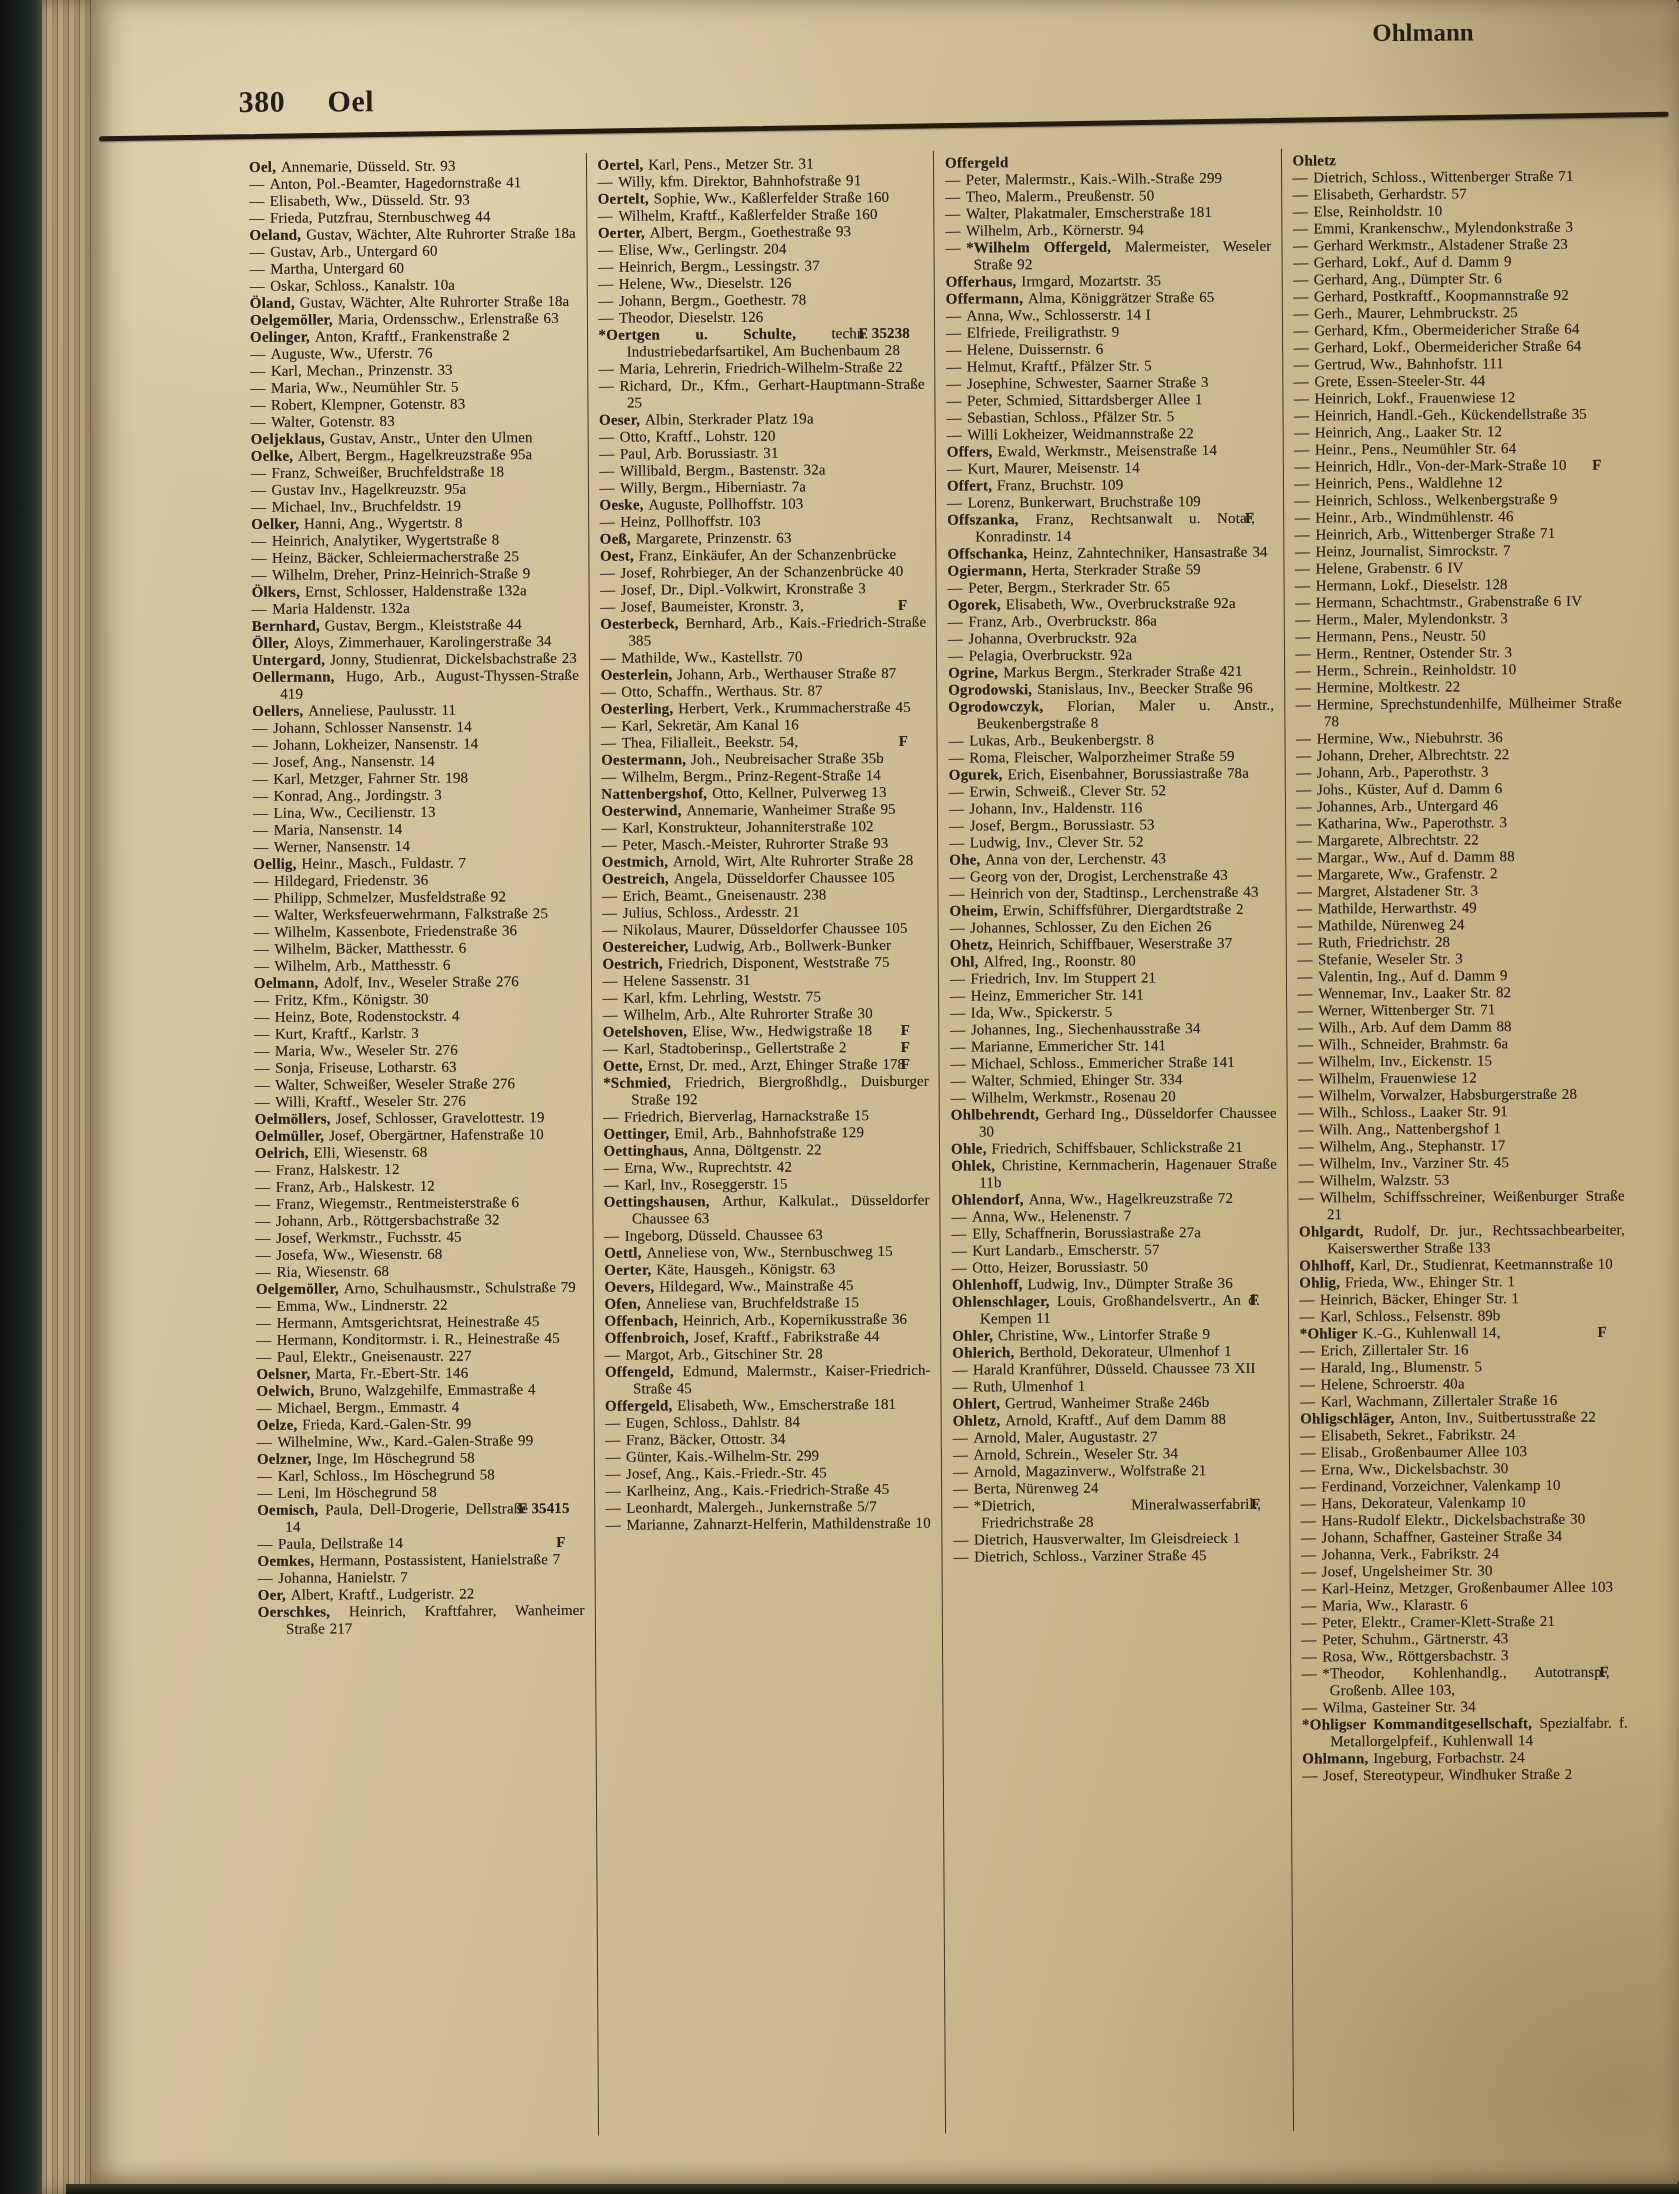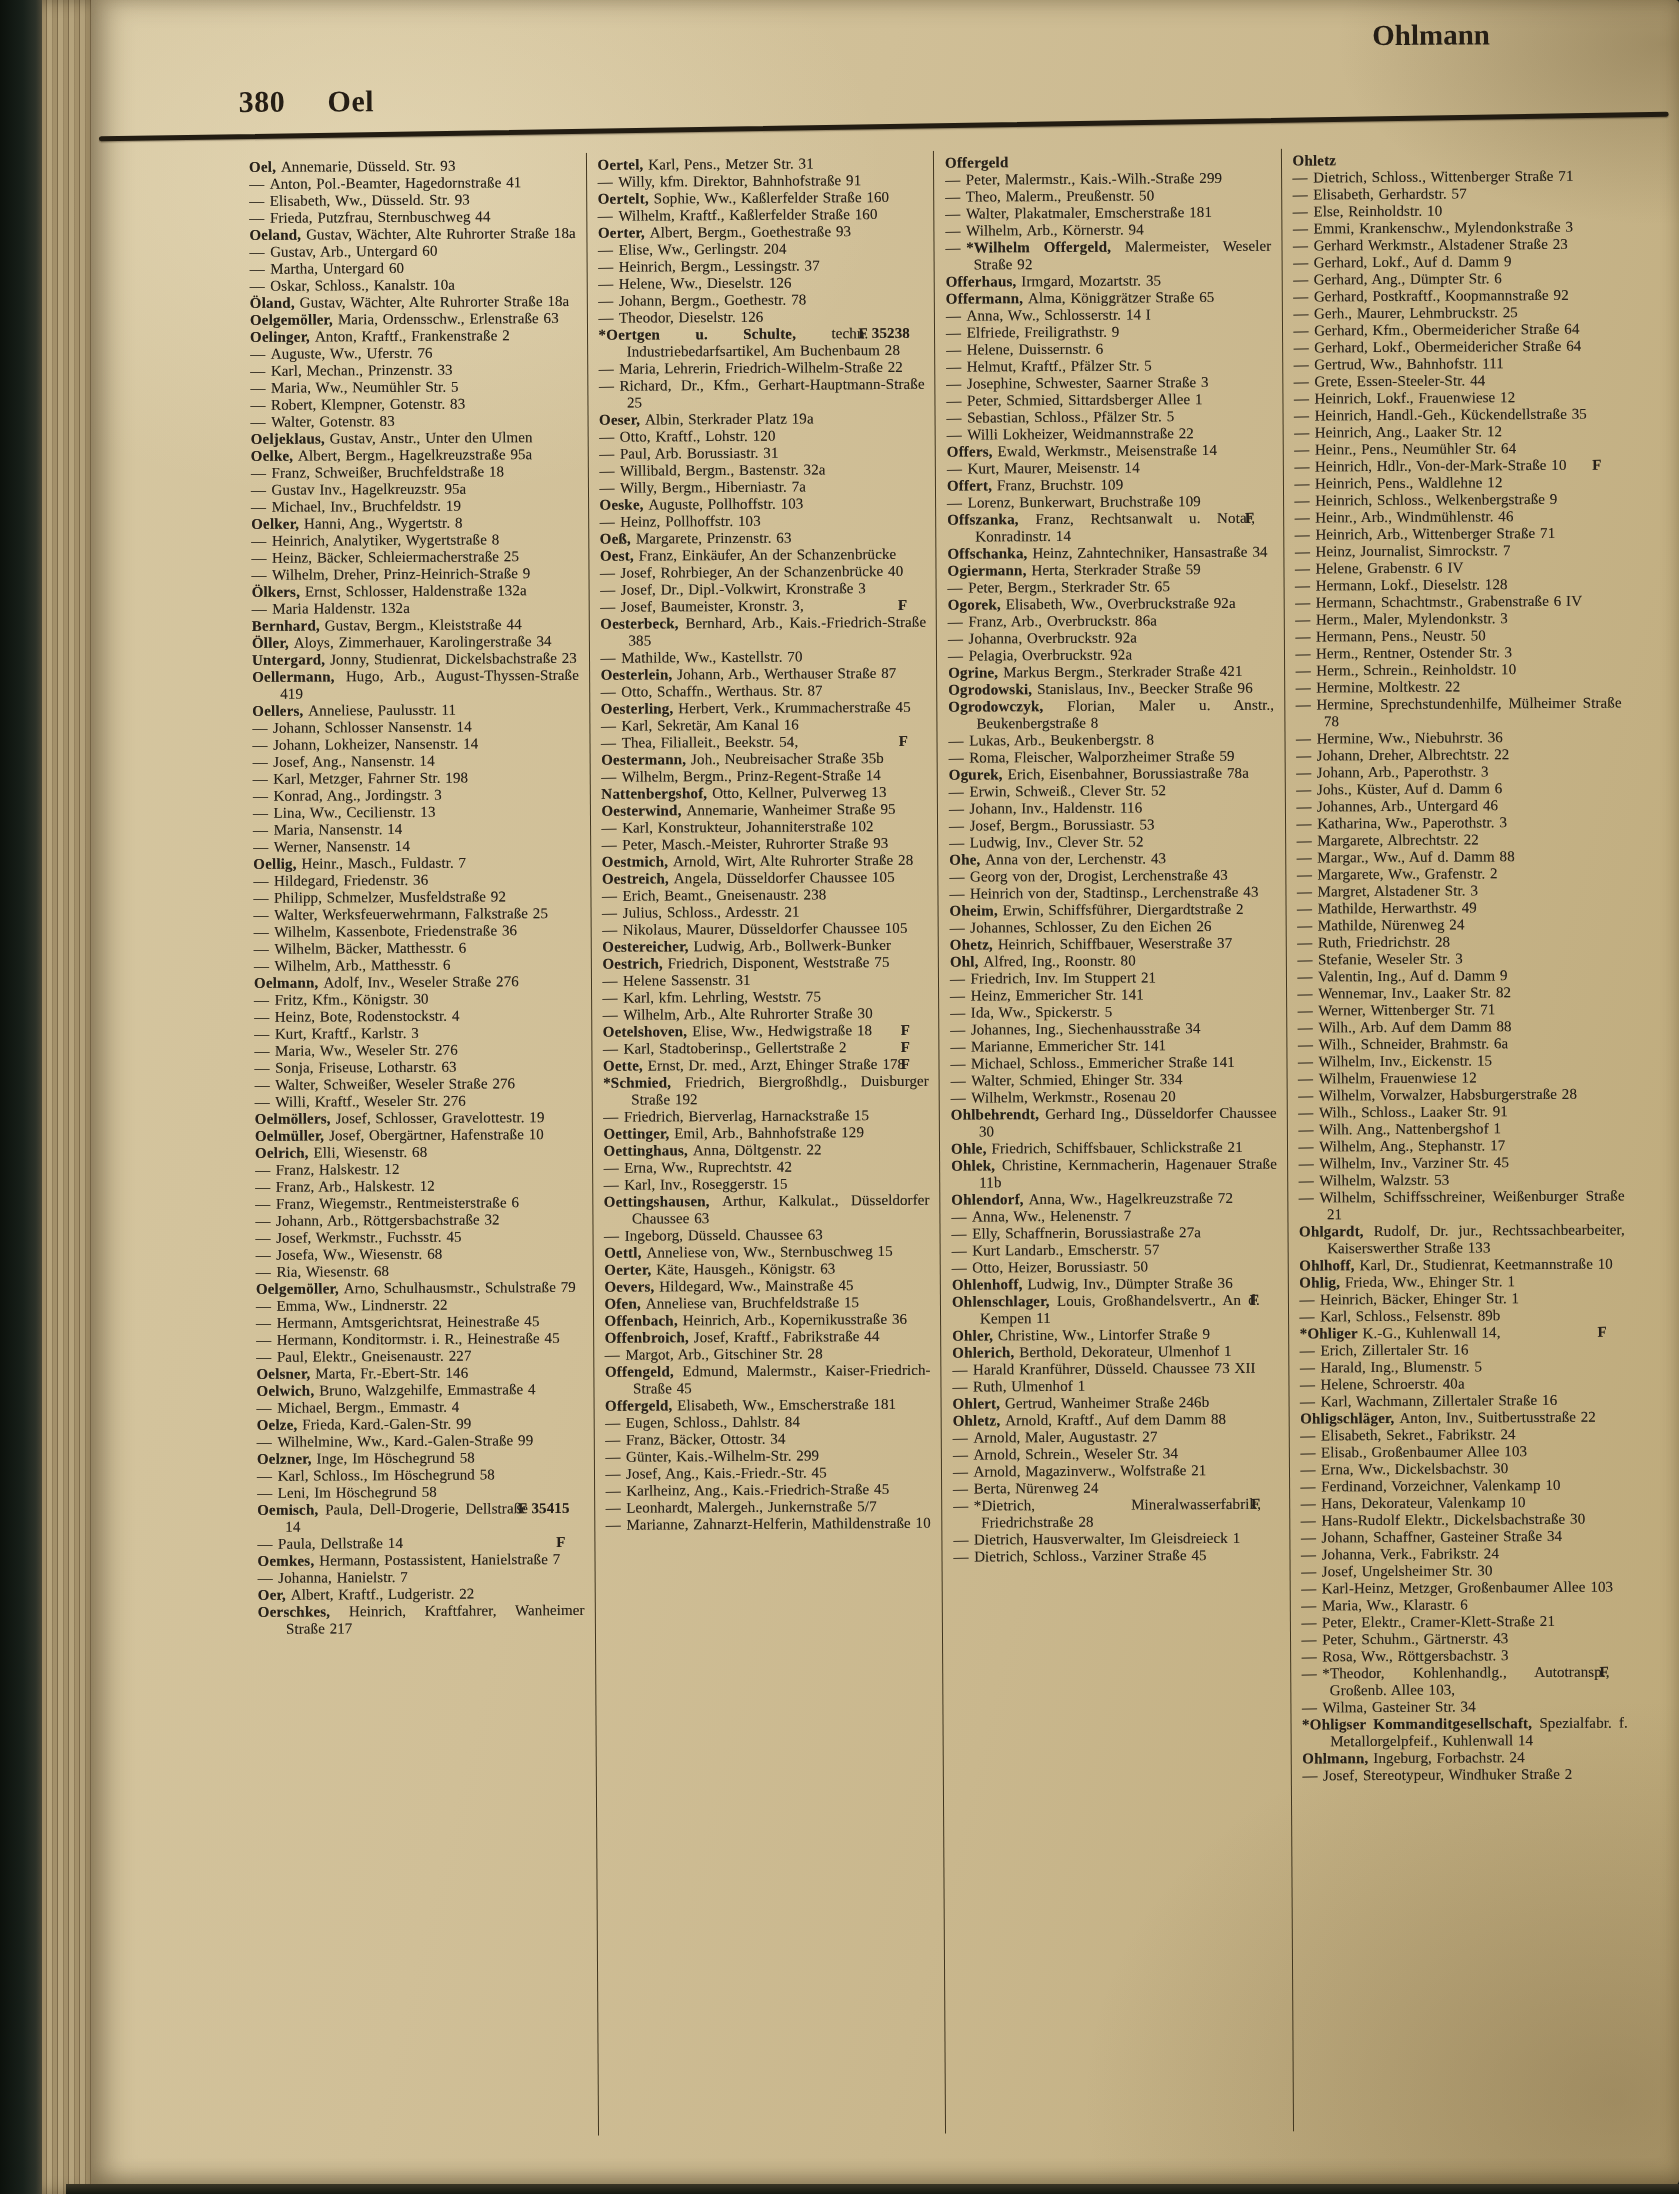--- a/index.html
+++ b/index.html
@@ -23,21 +23,21 @@
       linear-gradient(104deg,#d6c7a1 0%,#d0bf97 38%,#c9b78d 62%,#bca878 100%);
     box-shadow:inset 15.7px 0 25.4px rgba(60,45,20,.38), inset 0 -8.5px 18px rgba(60,45,20,.30);
     border-radius:0 3.6px 6px 0;}
   .bottom-edge{position:absolute;left:66px;right:0;bottom:0;height:9.7px;
     background:linear-gradient(180deg,#3a3526,#14170f);}
   .sheet{position:absolute;inset:0;transform:rotate(-0.35deg);transform-origin:40% 30%;}
 
   .hdr-left{position:absolute;left:151px;top:82px;font-size:30px;font-weight:bold;
     color:#251e15;letter-spacing:0.6px;}
   .hdr-left .pgno{margin-right:42px;}
-  .hdr-right{position:absolute;left:1285px;top:23px;font-size:29px;font-weight:bold;color:#251e15;}
+  .hdr-right{position:absolute;left:1285px;top:23px;font-size:25px;font-weight:bold;color:#251e15;}
   .rule{position:absolute;left:11px;right:7.3px;top:125px;height:4.8px;background:#221c12;
     border-radius:3px;transform:rotate(-0.55deg);
     box-shadow:0 1.2px 1.2px rgba(40,30,15,.35);}
 
   .cols{position:absolute;left:150px;top:152px;width:1390px;height:1983px;
     display:grid;grid-template-columns:1fr 1fr 1fr 1fr;overflow:hidden;}
   .col{padding:3.6px 9.7px 0 11px;overflow:hidden;}
   .col + .col{border-left:1.2px solid #41361f;}
 
   .entry{margin:0;font-size:15px;line-height:17px;color:#27211a;

